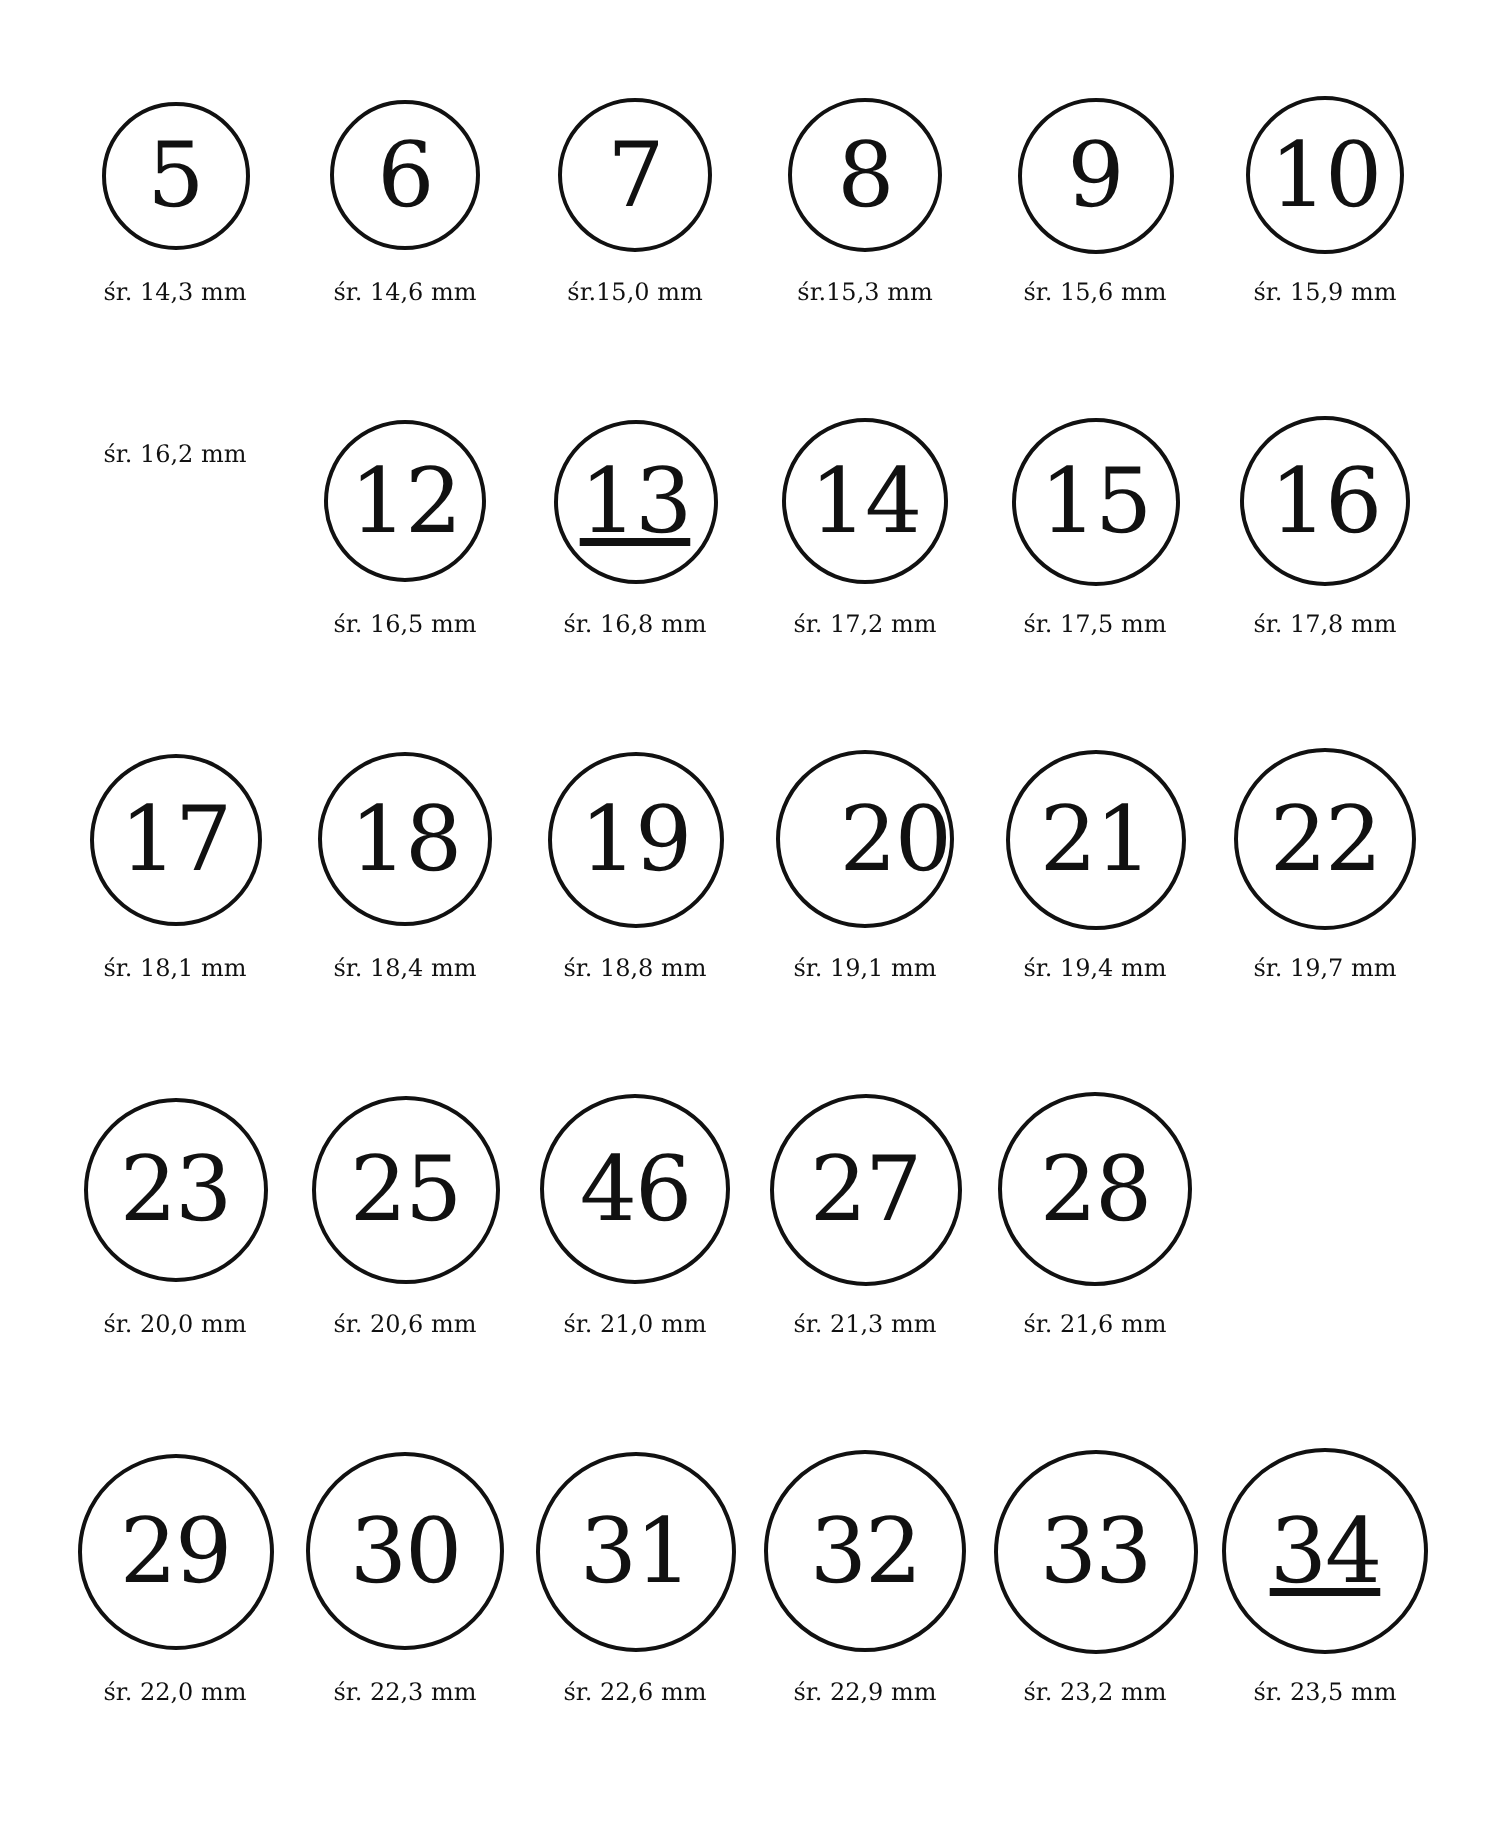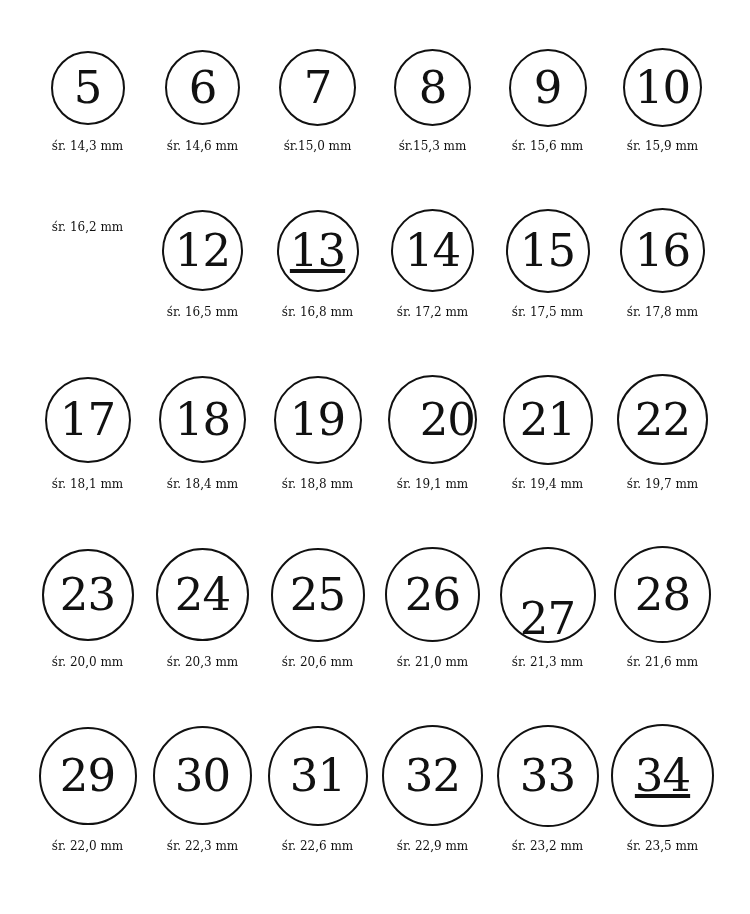--- a/index.html
+++ b/index.html
@@ -226,50 +226,42 @@
     <div class="row">
   <div class="cell">
     <div class="circle-box" style="height: 97px;">
       <div class="circle" style="width: 92px; height: 92px;">
         <span class="num">23</span>
       </div>
     </div>
     <div class="label">śr. 20,0 mm</div>
   </div>
 
-  <div class="cell">
-    <div class="circle-box" style="height: 97px;">
-      <div class="circle" style="width: 93px; height: 93px;">
-        <span class="num">24</span>
-      </div>
-    </div>
-    <div class="label">śr. 20,3 mm</div>
-  </div>
 
   <div class="cell">
     <div class="circle-box" style="height: 97px;">
       <div class="circle" style="width: 94px; height: 94px;">
         <span class="num">25</span>
       </div>
     </div>
     <div class="label">śr. 20,6 mm</div>
   </div>
 
   <div class="cell">
     <div class="circle-box" style="height: 97px;">
       <div class="circle" style="width: 95px; height: 95px;">
-        <span class="num">26</span>
+        <span class="num">46</span>
       </div>
     </div>
     <div class="label">śr. 21,0 mm</div>
   </div>
 
   <div class="cell">
     <div class="circle-box" style="height: 97px;">
-      <div class="circle" style="width: 96px; height: 96px; align-items: flex-end;">
+      <div class="circle" style="width: 96px; height: 96px;">
         <span class="num">27</span>
       </div>
     </div>
     <div class="label">śr. 21,3 mm</div>
   </div>
 
   <div class="cell">
     <div class="circle-box" style="height: 97px;">
       <div class="circle" style="width: 97px; height: 97px;">
         <span class="num">28</span>

